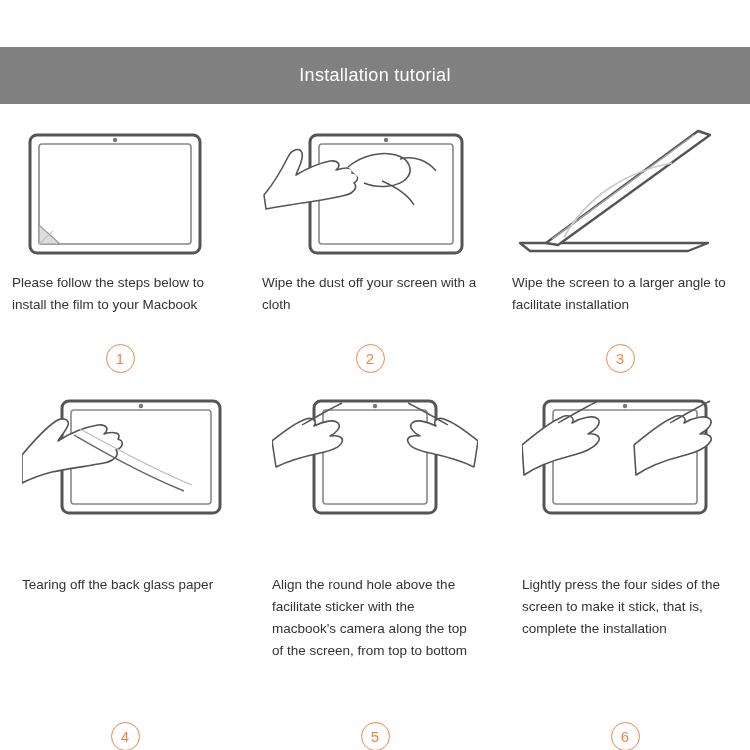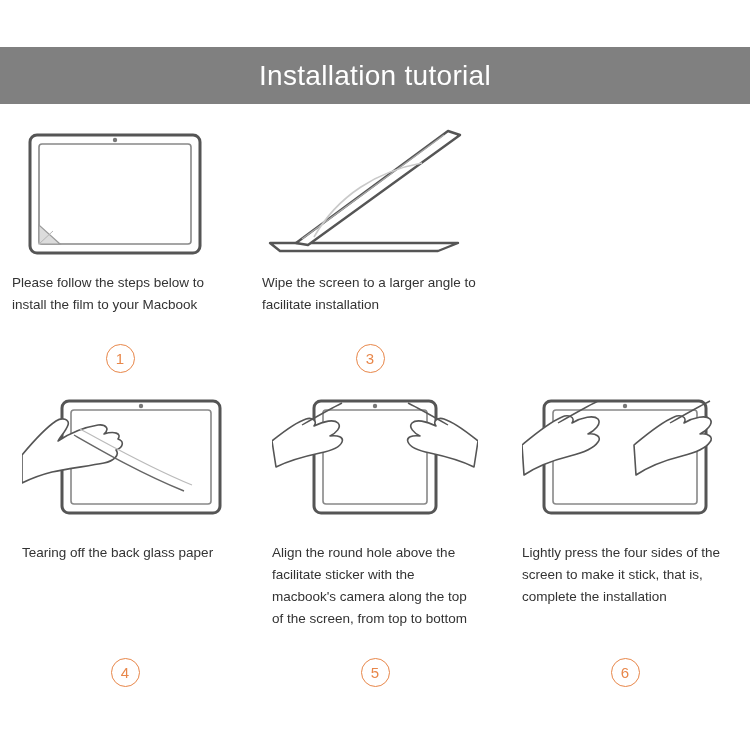--- a/index.html
+++ b/index.html
@@ -25,41 +25,41 @@
     top: 47px;
     width: 750px;
     height: 57px;
     background: #808080;
     display: flex;
     align-items: center;
     justify-content: center;
   }
   .header-title {
     color: #ffffff;
-    font-size: 28px;
+    font-size: 18px;
     font-weight: 400;
     letter-spacing: 0.3px;
   }
   .grid {
     position: absolute;
     left: 0;
     top: 125px;
     width: 750px;
     display: flex;
     flex-wrap: wrap;
   }
   .cell {
     width: 250px;
     box-sizing: border-box;
     padding: 0 22px;
     display: flex;
     flex-direction: column;
     align-items: stretch;
   }
-  .row2 .cell { padding-top: 0; }
+  .row2 .cell { padding-top: 0; gap: 32px; }
   .art {
     height: 135px;
     position: relative;
   }
   .art svg { display: block; }
   .caption {
     font-size: 13.5px;
     line-height: 22px;
     color: #333333;
     margin-top: 12px;
@@ -108,20 +108,37 @@
             <path d="M27 119 L27 100 L48 119 Z" fill="#dcdcdc" stroke="#9a9a9a" stroke-width="1.2"></path>
             <path d="M27 119 L41 106" stroke="#b5b5b5" stroke-width="1"></path>
           </svg>
         </div>
         <div class="caption">Please follow the steps below to install the film to your Macbook</div>
         <div class="num-wrap">
           <div class="num">1</div>
         </div>
       </div>
 
+      <div class="cell">
+        <div class="art">
+          <svg width="206" height="135" viewBox="0 0 206 135">
+            <rect x="48" y="10" width="152" height="118" rx="7" ry="7" fill="#ffffff" stroke="#555" stroke-width="3"></rect>
+            <rect x="57" y="19" width="134" height="100" rx="3" ry="3" fill="#ffffff" stroke="#888" stroke-width="1.6"></rect>
+            <circle cx="124" cy="15" r="2.2" fill="#777"></circle>
+            <path d="M2 70 C12 58 20 44 26 32 C30 24 38 22 40 28 C42 34 36 44 34 50 C44 44 58 38 68 36 C76 35 80 40 74 45 C84 42 92 42 90 48 C96 48 98 54 92 58 C96 62 92 68 84 70 C70 74 52 76 40 78 C28 80 14 82 4 84 Z" fill="#ffffff" stroke="#555" stroke-width="1.6" stroke-linejoin="round"></path>
+            <path d="M86 42 C100 30 120 26 134 30 C148 34 152 46 144 54 C136 62 116 64 102 58" fill="#ffffff" stroke="#555" stroke-width="1.6"></path>
+            <path d="M138 34 C152 30 166 36 174 46" stroke="#555" stroke-width="1.4" fill="none"></path>
+            <path d="M120 56 C134 62 146 70 152 80" stroke="#555" stroke-width="1.4" fill="none"></path>
+          </svg>
+        </div>
+        <div class="caption">Wipe the dust off your screen with a cloth</div>
+        <div class="num-wrap">
+          <div class="num">2</div>
+        </div>
+      </div>
 
       <div class="cell">
         <div class="art">
           <svg width="206" height="135" viewBox="0 0 206 135">
             <path d="M8 118 L196 118 L176 126 L18 126 Z" fill="#ffffff" stroke="#555" stroke-width="2.4" stroke-linejoin="round"></path>
             <path d="M34 118 L186 6 L198 10 L46 120 Z" fill="#ffffff" stroke="#555" stroke-width="2.4" stroke-linejoin="round"></path>
             <path d="M40 114 L182 10" stroke="#aaa" stroke-width="1.2" fill="none"></path>
             <path d="M52 112 C76 70 116 46 160 38" stroke="#c9c9c9" stroke-width="1.6" fill="none"></path>
           </svg>
         </div>

